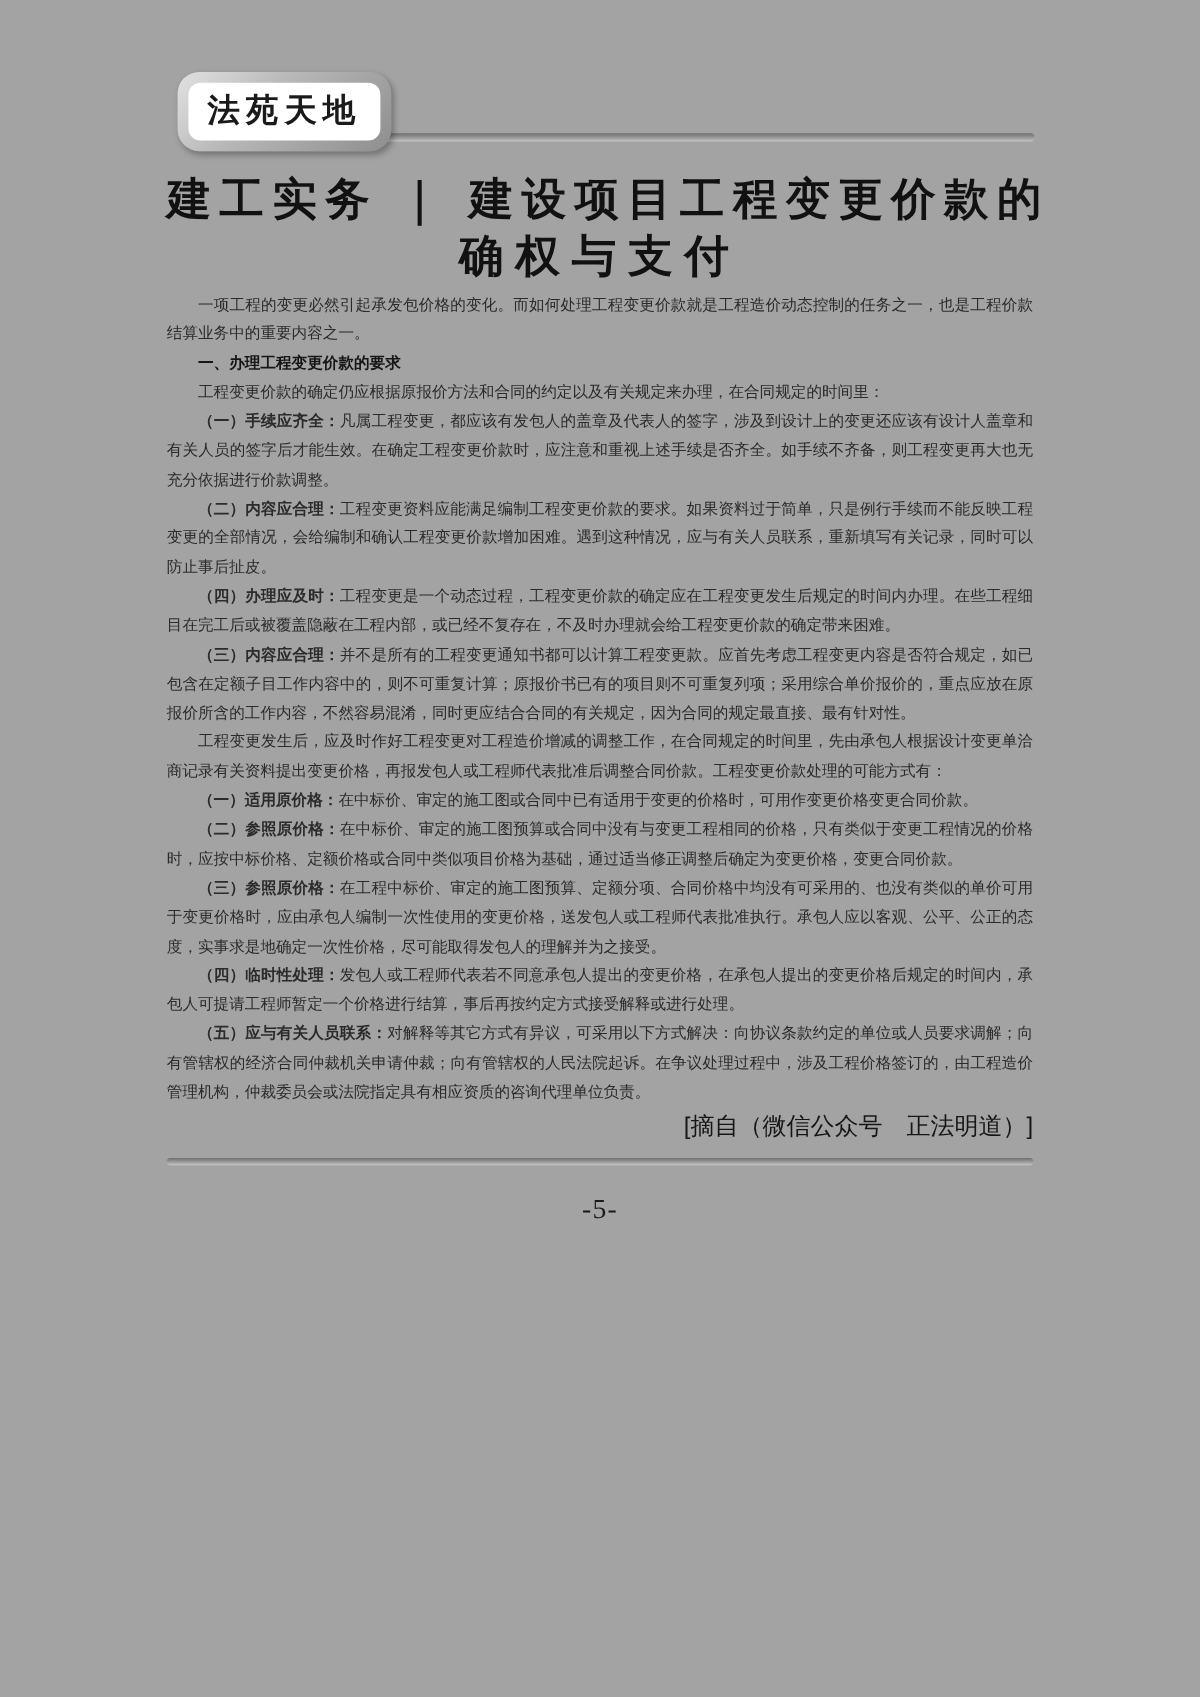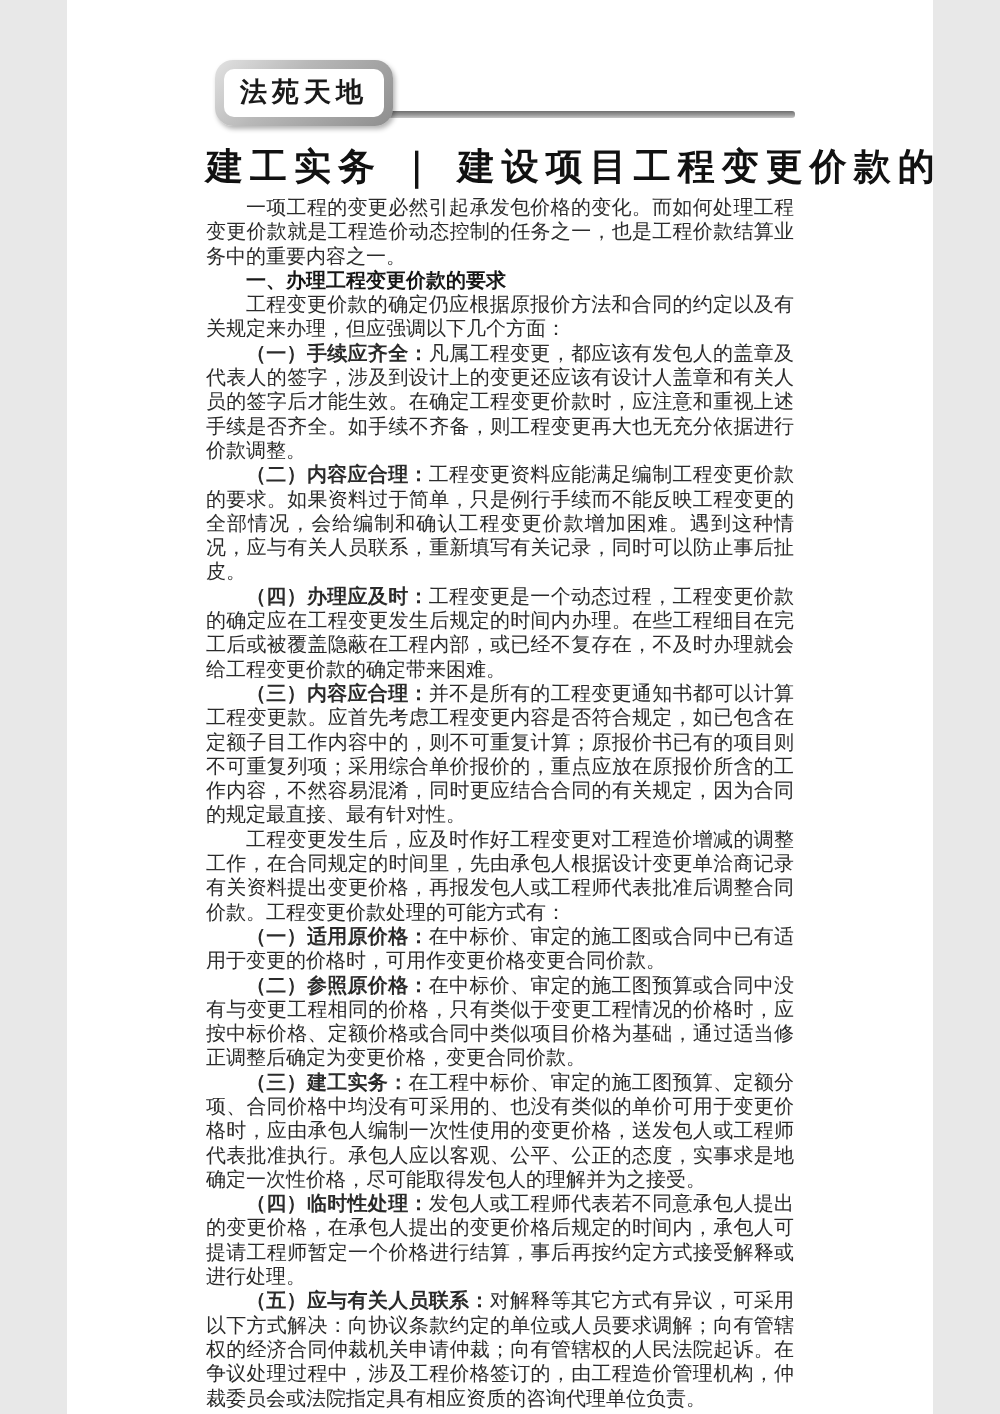--- a/index.html
+++ b/index.html
@@ -1,21 +1,21 @@
 <!DOCTYPE html>
 <html lang="zh"><head>
 <meta charset="utf-8">
 <style>
   html, body { margin: 0; padding: 0; background: #e8e8e8; }
   .page {
     position: relative;
-    width: 866px;
+    width: 1000px;
     height: 1414px;
     margin: 0 auto;
-    background: #ffffff;
+    background: #a3a3a3;
     box-sizing: border-box;
     font-family: "Liberation Serif", "DejaVu Serif", serif;
     color: #2b2b2b;
     overflow: hidden;
   }
   .content {
     position: absolute;
     left: 139px;
     right: 139px;
     top: 17px;
@@ -66,21 +66,21 @@
     white-space: nowrap;
   }
   .title-line2 {
     font-size: 37px;
     letter-spacing: 10px;
     line-height: 47px;
   }
   
   .article {
     margin-top: 4px;
-    font-size: 20px;
+    font-size: 13px;
     line-height: 24.3px;
     text-align: justify;
     text-justify: inter-ideograph;
   }
   .article p { margin: 0; text-indent: 2em; }
   .article p.heading {
     font-family: "Liberation Sans", "DejaVu Sans", sans-serif;
     font-weight: bold;
     color: #161616;
   }
@@ -115,34 +115,35 @@
 
   <div class="badge">
     <div class="badge-inner">法苑天地</div>
   </div>
   <div class="header-rule"></div>
 
   <div class="content">
 
     <div class="title-block">
       <div class="title-line1">建工实务 ｜ 建设项目工程变更价款的</div>
+      <div class="title-line2">确权与支付</div>
     </div>
 
     <div class="article" id="article-body">
         <p class="body">一项工程的变更必然引起承发包价格的变化。而如何处理工程变更价款就是工程造价动态控制的任务之一，也是工程价款结算业务中的重要内容之一。</p>
         <p class="heading">一、办理工程变更价款的要求</p>
-        <p class="body">工程变更价款的确定仍应根据原报价方法和合同的约定以及有关规定来办理，但应强调以下几个方面：</p>
+        <p class="body">工程变更价款的确定仍应根据原报价方法和合同的约定以及有关规定来办理，在合同规定的时间里：</p>
         <p class="item"><span class="lead">（一）手续应齐全：</span>凡属工程变更，都应该有发包人的盖章及代表人的签字，涉及到设计上的变更还应该有设计人盖章和有关人员的签字后才能生效。在确定工程变更价款时，应注意和重视上述手续是否齐全。如手续不齐备，则工程变更再大也无充分依据进行价款调整。</p>
         <p class="item"><span class="lead">（二）内容应合理：</span>工程变更资料应能满足编制工程变更价款的要求。如果资料过于简单，只是例行手续而不能反映工程变更的全部情况，会给编制和确认工程变更价款增加困难。遇到这种情况，应与有关人员联系，重新填写有关记录，同时可以防止事后扯皮。</p>
         <p class="item"><span class="lead">（四）办理应及时：</span>工程变更是一个动态过程，工程变更价款的确定应在工程变更发生后规定的时间内办理。在些工程细目在完工后或被覆盖隐蔽在工程内部，或已经不复存在，不及时办理就会给工程变更价款的确定带来困难。</p>
         <p class="item"><span class="lead">（三）内容应合理：</span>并不是所有的工程变更通知书都可以计算工程变更款。应首先考虑工程变更内容是否符合规定，如已包含在定额子目工作内容中的，则不可重复计算；原报价书已有的项目则不可重复列项；采用综合单价报价的，重点应放在原报价所含的工作内容，不然容易混淆，同时更应结合合同的有关规定，因为合同的规定最直接、最有针对性。</p>
         <p class="body">工程变更发生后，应及时作好工程变更对工程造价增减的调整工作，在合同规定的时间里，先由承包人根据设计变更单洽商记录有关资料提出变更价格，再报发包人或工程师代表批准后调整合同价款。工程变更价款处理的可能方式有：</p>
         <p class="item"><span class="lead">（一）适用原价格：</span>在中标价、审定的施工图或合同中已有适用于变更的价格时，可用作变更价格变更合同价款。</p>
         <p class="item"><span class="lead">（二）参照原价格：</span>在中标价、审定的施工图预算或合同中没有与变更工程相同的价格，只有类似于变更工程情况的价格时，应按中标价格、定额价格或合同中类似项目价格为基础，通过适当修正调整后确定为变更价格，变更合同价款。</p>
-        <p class="item"><span class="lead">（三）建工实务：</span>在工程中标价、审定的施工图预算、定额分项、合同价格中均没有可采用的、也没有类似的单价可用于变更价格时，应由承包人编制一次性使用的变更价格，送发包人或工程师代表批准执行。承包人应以客观、公平、公正的态度，实事求是地确定一次性价格，尽可能取得发包人的理解并为之接受。</p>
+        <p class="item"><span class="lead">（三）参照原价格：</span>在工程中标价、审定的施工图预算、定额分项、合同价格中均没有可采用的、也没有类似的单价可用于变更价格时，应由承包人编制一次性使用的变更价格，送发包人或工程师代表批准执行。承包人应以客观、公平、公正的态度，实事求是地确定一次性价格，尽可能取得发包人的理解并为之接受。</p>
         <p class="item"><span class="lead">（四）临时性处理：</span>发包人或工程师代表若不同意承包人提出的变更价格，在承包人提出的变更价格后规定的时间内，承包人可提请工程师暂定一个价格进行结算，事后再按约定方式接受解释或进行处理。</p>
         <p class="item"><span class="lead">（五）应与有关人员联系：</span>对解释等其它方式有异议，可采用以下方式解决：向协议条款约定的单位或人员要求调解；向有管辖权的经济合同仲裁机关申请仲裁；向有管辖权的人民法院起诉。在争议处理过程中，涉及工程价格签订的，由工程造价管理机构，仲裁委员会或法院指定具有相应资质的咨询代理单位负责。</p>
       </div>
 
     <div class="attribution">[摘自（微信公众号　正法明道）]</div>
 
     <div class="footer-rule"></div>
 
     <div class="page-number">-5-</div>
   </div>

